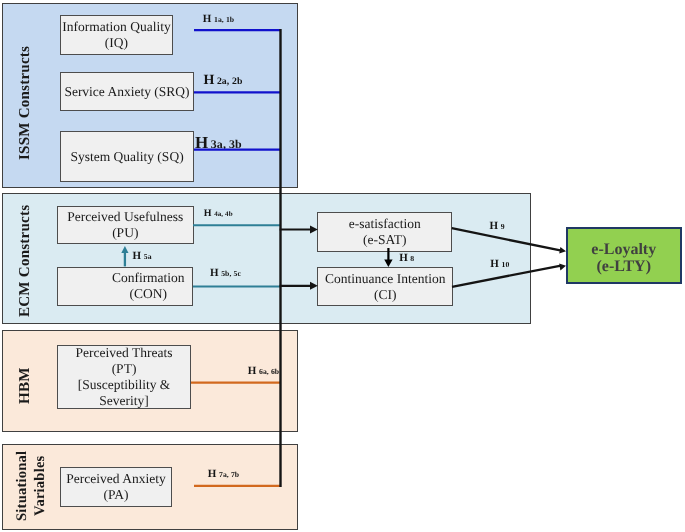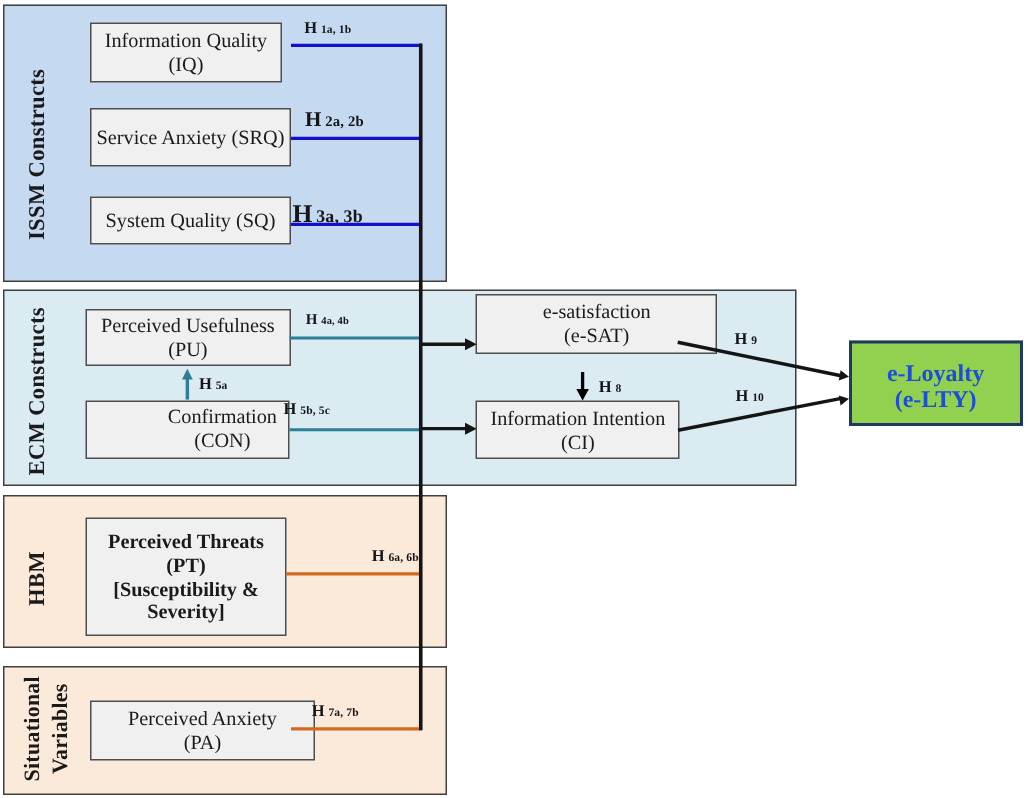--- a/index.html
+++ b/index.html
@@ -75,39 +75,39 @@
   #grp-sit  { left: 2px;  top: 444px; width: 296px; height: 86.3px;  background: #FBE9DA; }
 
   
   #lbl-issm { left: 17px; top: 46px;  height: 114px; width: 15px; font-size: 15.1px; }
   #lbl-ecm  { left: 17px; top: 207px; height: 110px; width: 15px; font-size: 15.1px; }
   #lbl-hbm  { left: 17px; top: 366.5px; height: 37px;  width: 15px; font-size: 15.1px; }
   #lbl-sit  { left: 13.4px; top: 450px; height: 72px;  width: 36px; font-size: 14.6px;
               white-space: normal; line-height: 1.26; }
 
   
-  #n-iq   { left: 60px;  top: 14.5px; width: 128px; height: 40.5px; font-size: 13.5px; text-align: center; }
+  #n-iq   { left: 60px;  top: 14.5px; width: 113px; height: 40.5px; font-size: 13.5px; text-align: center; }
   #n-srq  { left: 60px;  top: 72px;   width: 134px;   height: 39px;   font-size: 13.5px; }
-  #n-sq   { left: 60px;  top: 131px;  width: 134px;   height: 32px; font-size: 13.5px; }
+  #n-sq   { left: 60px;  top: 131px;  width: 134px;   height: 51px; font-size: 13.5px; }
   #n-pu   { left: 57px;  top: 205.5px;width: 136.5px; height: 38px; font-size: 13.5px; }
   #n-con  { left: 57px;  top: 266.5px;width: 135.5px; height: 39px;   font-size: 13.5px; padding-left: 47px; }
-  #n-esat { left: 317.3px;top: 196px; width: 161px;   height: 39.5px; font-size: 13.5px; }
+  #n-esat { left: 317.3px;top: 212px; width: 135px;   height: 39.5px; font-size: 13.5px; }
   #n-ci   { left: 317.3px;top: 267px; width: 136px;   height: 39px;   font-size: 13.5px; }
-  #n-pt   { left: 57px;  top: 345px;  width: 134px;   height: 79px; font-size: 13.5px; font-weight: bold; }
-  #n-pa   { left: 60px;  top: 467.3px;width: 150px; height: 40.2px; font-size: 13.5px; }
+  #n-pt   { left: 57px;  top: 345px;  width: 134px;   height: 64px; font-size: 13.5px; }
+  #n-pa   { left: 60px;  top: 467.3px;width: 112px; height: 40.2px; font-size: 13.5px; }
   #n-elty { left: 565.5px;top: 226.5px; width: 116.5px; height: 57px; font-size: 16px; line-height: 1.08; padding-top: 6px;
-            background: #92D050; border: 2.2px solid #1F3864; color: #1d4ed8; font-weight: bold; }
+            background: #92D050; border: 2.2px solid #1F3864; color: #404040; font-weight: bold; }
 
   
   #h1  { left: 202.8px; top: 13.0px; font-size: 11px; }
   #h2  { left: 203.4px; top: 73.0px; font-size: 14px; }
   #h3  { left: 195px; top: 133.4px; font-size: 17px; }
   #h4  { left: 203.8px; top: 208.0px; font-size: 10px; }
   #h5a { left: 132.6px; top: 250.4px; font-size: 11px; }
-  #h5b { left: 189px; top: 267.2px; font-size: 11px; }
+  #h5b { left: 210px; top: 267.2px; font-size: 11px; }
   #h8  { left: 399.2px; top: 252.0px; font-size: 11px; }
   #h9  { left: 489.6px; top: 219.9px; font-size: 11px; }
   #h10 { left: 490.3px; top: 258.0px; font-size: 11px; }
   #h6  { left: 203.8px; top: 365.1px; font-size: 11px; padding-left: 44px; }
   #h7  { left: 207.8px; top: 467.7px; font-size: 11px; }
 </style>
 </head>
 <body>
 
 <div id="canvas">
@@ -134,21 +134,21 @@
   <div class="node" id="n-pu">
     <span><span>Perceived Usefulness</span><br><span>(PU)</span></span>
   </div>
   <div class="node" id="n-con">
     <span>Confirmation (CON)</span>
   </div>
   <div class="node" id="n-esat">
     <span><span>e-satisfaction</span><br><span>(e-SAT)</span></span>
   </div>
   <div class="node" id="n-ci">
-    <span><span>Information Intention</span><br><span>(CI)</span></span>
+    <span><span>Continuance Intention</span><br><span>(CI)</span></span>
   </div>
   <div class="node" id="n-pt">
     <span><span>Perceived Threats</span><br><span>(PT)</span><br><span>[Susceptibility &amp;</span><br><span>Severity]</span></span>
   </div>
   <div class="node" id="n-pa">
     <span><span>Perceived Anxiety</span><br><span>(PA)</span></span>
   </div>
   <div class="node" id="n-elty">
     <span><span>e-Loyalty</span><br><span>(e-LTY)</span></span>
   </div>

